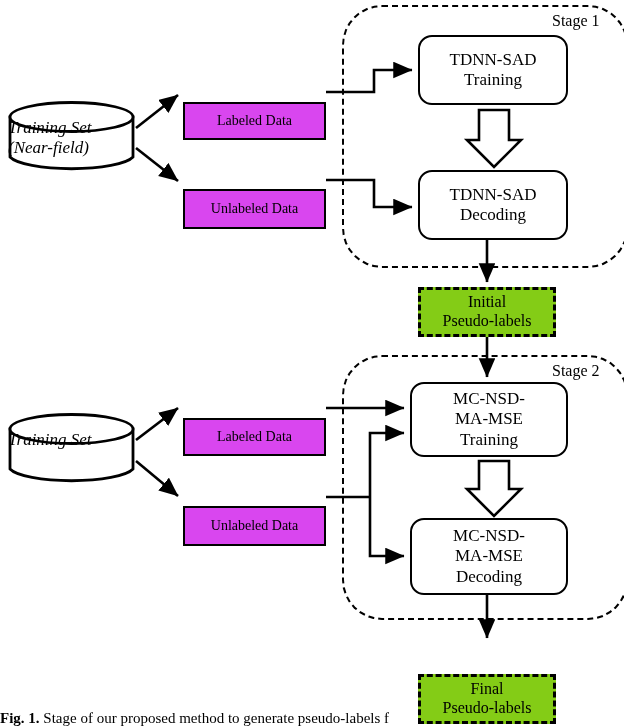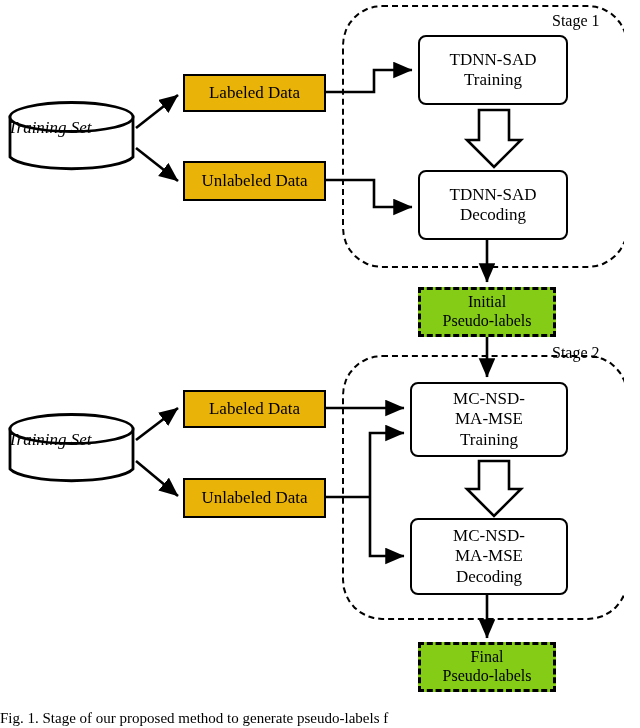--- a/index.html
+++ b/index.html
@@ -34,27 +34,28 @@
     align-items: center;
     justify-content: center;
     text-align: center;
     color: #000;
     background: transparent;
     line-height: 1.18;
   }
   
   .rect-node {
     border: 2.5px solid #000;
-    background: #eab308;
-    font-size: 17px;
+    background: #d946ef;
+    font-size: 14px;
+    margin-top: 28px;
   }
   
   .round-node {
     border: 2.5px solid #000;
-    border-radius: 8px;
+    border-radius: 14px;
     background: #fff;
     font-size: 17px;
   }
   
   .dashed-node {
     border: 3px dashed #000;
     background: #84cc16;
     font-size: 16px;
   }
   
@@ -82,21 +83,21 @@
   .caption {
     position: absolute;
     left: 0;
     top: 710px;
     width: 640px;
     font-size: 15px;
     color: #000;
     white-space: nowrap;
     overflow: hidden;
   }
-  .caption b { font-weight: normal; }
+  .caption b { font-weight: bold; }
   .node-line { display: block; }
 </style>
 </head>
 <body>
 
 <div id="canvas">
 
   <svg class="layer" viewBox="0 0 640 728">
     <defs>
       <marker id="arrowhead" markerWidth="9" markerHeight="9" refX="7.2" refY="3.2" orient="auto" markerUnits="strokeWidth">
@@ -139,24 +140,25 @@
     <g fill="#ffffff" stroke="#000" stroke-width="2.8">
       <path d="M10,429 L10,469 A63,15 0 0 0 133,469 L133,429 Z"></path>
       <ellipse cx="71.5" cy="429" rx="61.5" ry="14.5"></ellipse>
     </g>
   </svg>
 
   <div class="stage-box" style="left:342px; top:5px; width:286px; height:263px;"></div>
   <div class="stage-label" style="left:552px; top:12px;">Stage 1</div>
 
   <div class="stage-box" style="left:342px; top:355px; width:286px; height:265px;"></div>
-  <div class="stage-label" style="left:552px; top:344px;">Stage 2</div>
+  <div class="stage-label" style="left:552px; top:362px;">Stage 2</div>
 
   <div class="cyl-label" style="left:8px; top:118px;">
     <span class="node-line">Training Set</span>
+    <span class="node-line">(Near-field)</span>
   </div>
 
   <div class="cyl-label" style="left:8px; top:430px;">
     <span class="node-line">Training Set</span>
   </div>
 
   <div class="node rect-node" style="left:183px; top:74px; width:143px; height:38px;">
     <span>Labeled Data</span>
   </div>
 
@@ -192,21 +194,21 @@
     <span class="node-line">MC-NSD-</span>
     <span class="node-line">MA-MSE</span>
     <span class="node-line">Decoding</span>
   </div>
 
   <div class="node dashed-node" style="left:418px; top:287px; width:138px; height:50px;">
     <span class="node-line">Initial</span>
     <span class="node-line">Pseudo-labels</span>
   </div>
 
-  <div class="node dashed-node" style="left:418px; top:642px; width:138px; height:50px;">
+  <div class="node dashed-node" style="left:418px; top:674px; width:138px; height:50px;">
     <span class="node-line">Final</span>
     <span class="node-line">Pseudo-labels</span>
   </div>
 
   <div class="caption">
     <b>Fig. 1.</b>
     <span>Stage of our proposed method to generate pseudo-labels f</span>
   </div>
 
 </div>

